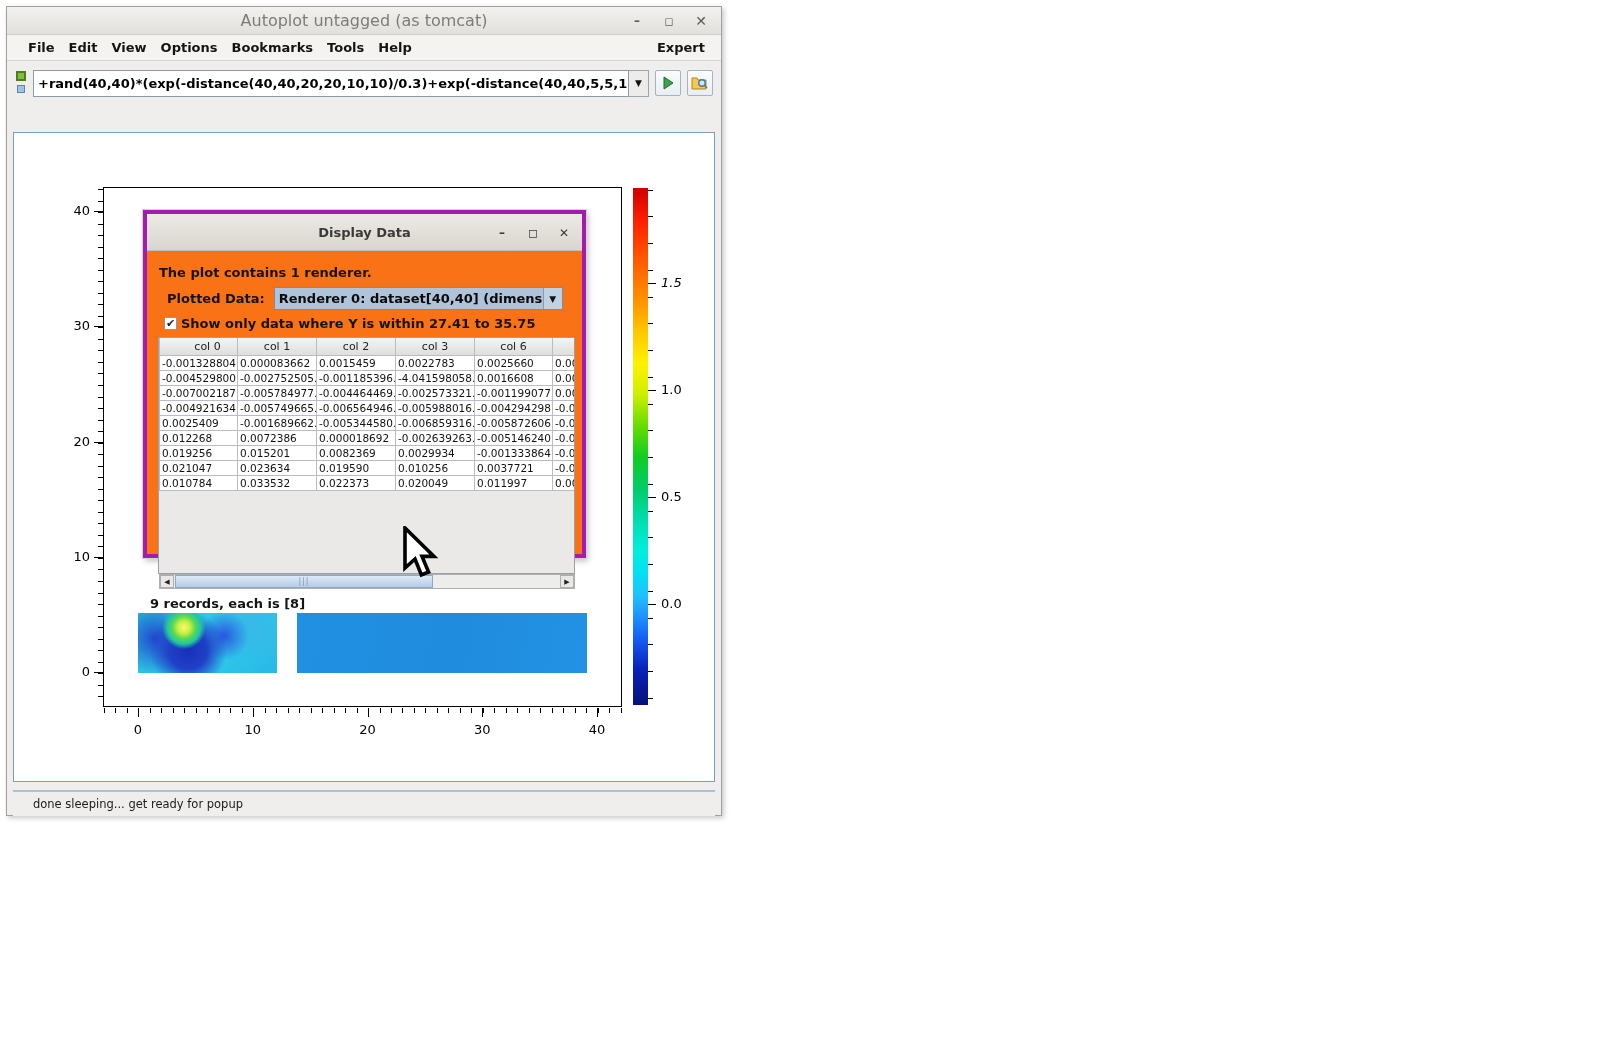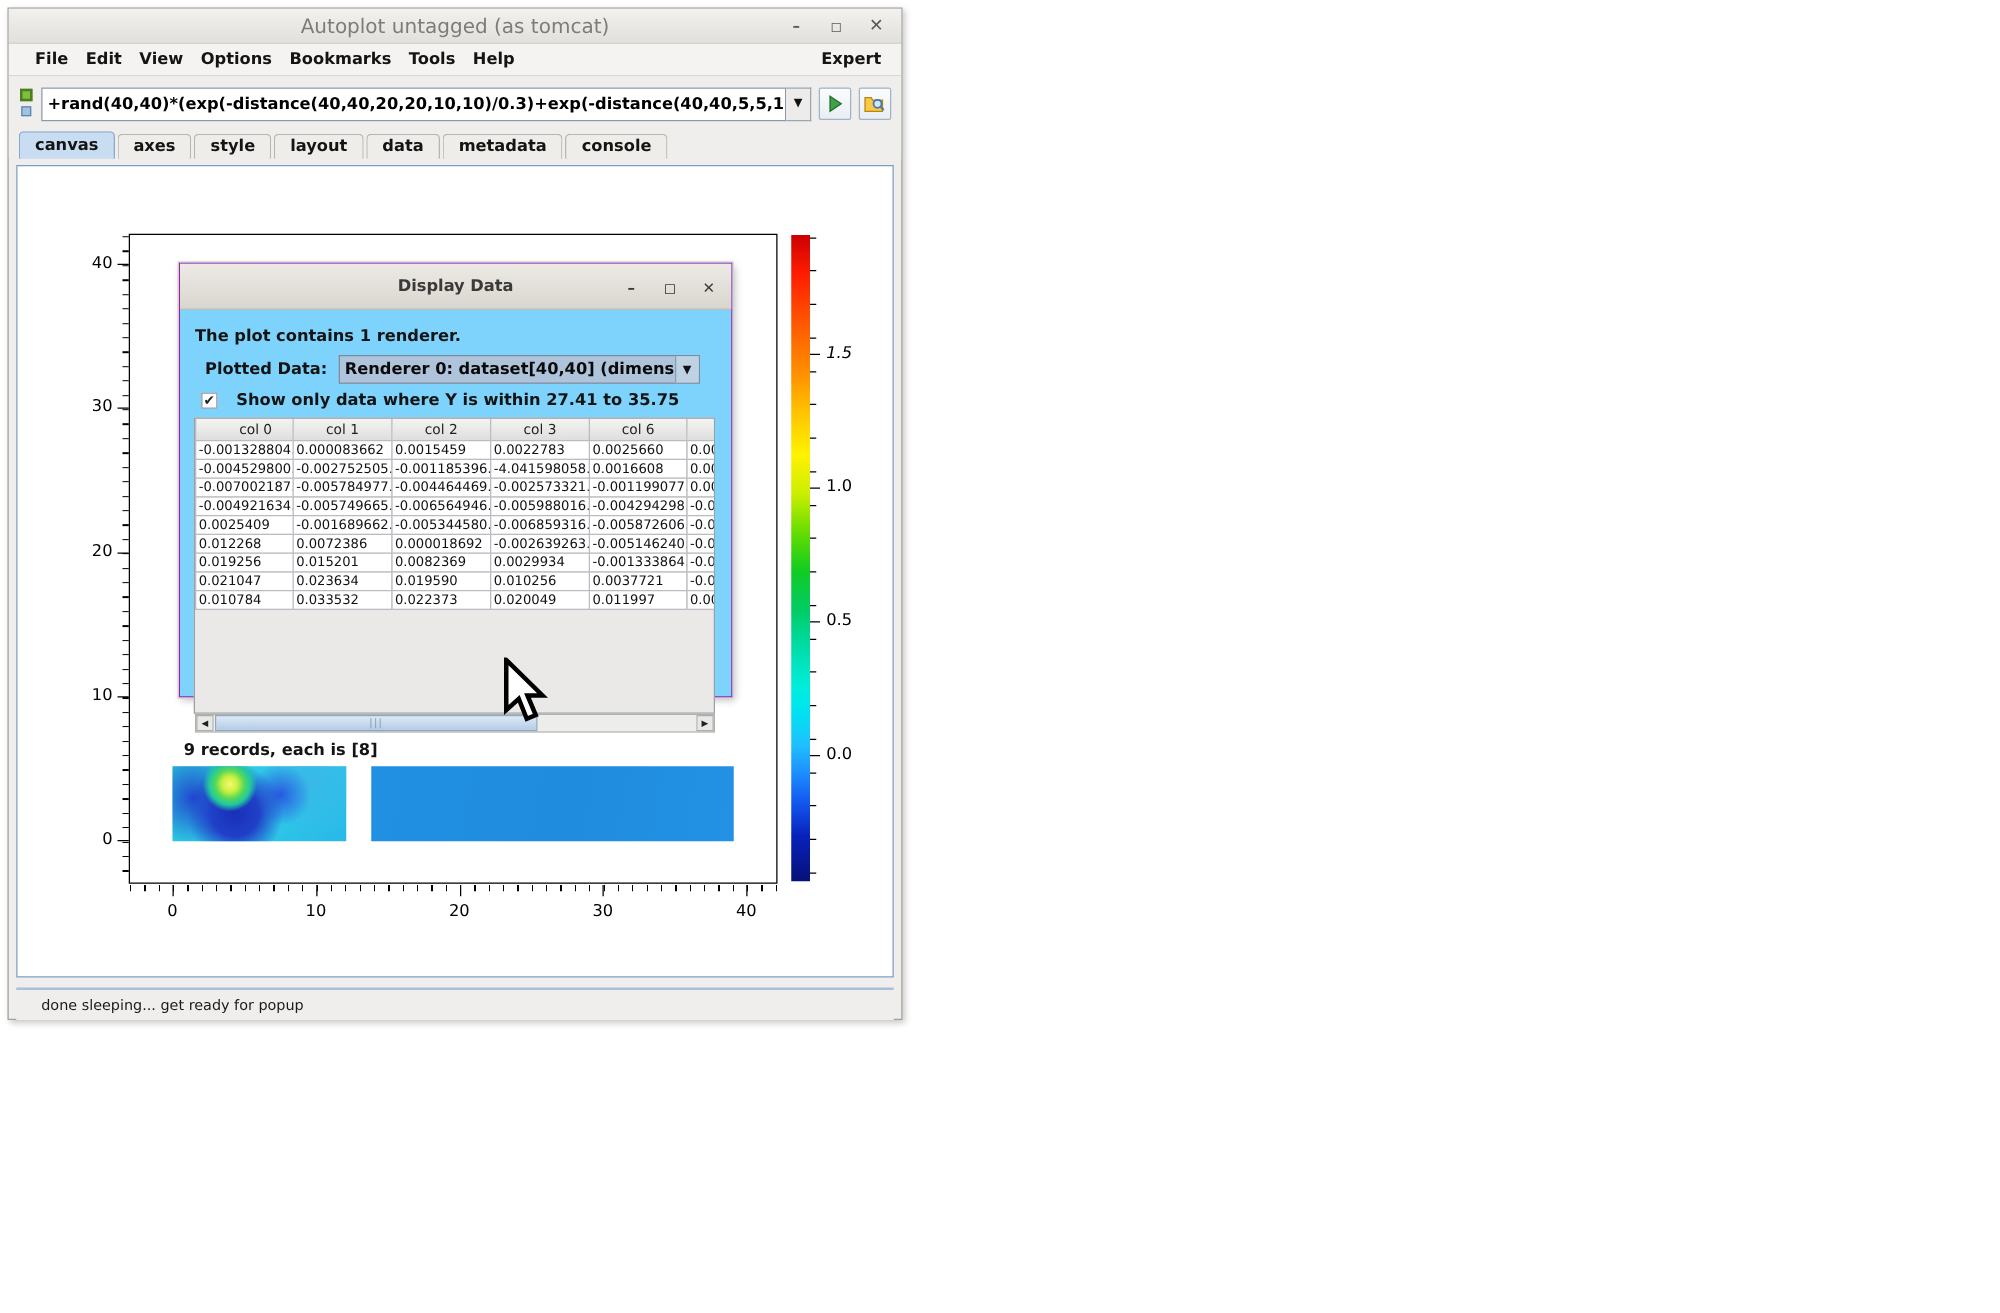--- a/index.html
+++ b/index.html
@@ -83,42 +83,42 @@
     background:linear-gradient(to bottom,
       #CC0000 0%, #FF1C00 6%, #FF5A00 14%, #FF9400 22%, #FFC800 28%, #FFF200 34%,
       #CCEE00 40%, #66DD00 46%, #11CC22 52%, #00CC66 58%, #00DDAA 64%, #00EEDD 70%,
       #00E2F2 74%, #20BFFF 79%, #1E90FF 83%, #1255EE 88%, #0822BB 93%, #061077 100%); }
   .cb-tick-minor { position:absolute; left:648px; width:5px; height:1px; background:#000; }
   .cb-tick-major { position:absolute; left:648px; width:8px; height:1px; background:#000; }
   .cb-label { position:absolute; left:661px; font-size:13px; color:#000; transform:translateY(-8px); }
 
   
   .dialog { position:absolute; left:143px; top:210px; width:443px; height:348px;
-    background:#7dd3fc; border:1px solid #a21caf; outline:1px solid #D6D4CE;
+    background:#f97316; border:4px solid #a21caf; outline:1px solid #D6D4CE;
     box-shadow:2px 3px 6px rgba(0,0,0,.25); }
   .dlg-titlebar { position:relative; height:37px;
     background:linear-gradient(#EDEAE5,#D9D6D0); border-bottom:1px solid #C2BFB8;
     display:flex; align-items:center; justify-content:center; }
   .dlg-title { font-size:13px; font-weight:bold; color:#3A3A38; }
   .dlg-controls { position:absolute; right:10px; top:0; height:37px; display:flex; gap:15px; align-items:center; }
   .dlg-btn { width:16px; height:16px; display:flex; align-items:center; justify-content:center;
     color:#3A3A38; font-size:12px; font-weight:bold; }
   .dlg-renderer-text { position:absolute; left:12px; top:51px; font-size:13px; font-weight:bold; color:#141414; }
   .dlg-plotted-row { position:absolute; left:20px; top:73px; display:flex; align-items:center; }
   .dlg-plotted-label { font-size:13px; font-weight:bold; color:#141414; margin-right:9px; }
   .dlg-combo { width:289px; height:23px; background:#AFC4DA; border:1px solid #7A8CA0;
     display:flex; align-items:center; }
   .dlg-combo-text { flex:1; font-size:13px; font-weight:bold; color:#0A0A0A; padding:0 4px;
     white-space:nowrap; overflow:hidden; }
   .dlg-combo-arrow { width:19px; height:21px; background:#BFD2E4; border-left:1px solid #8A9CB0;
     display:flex; align-items:center; justify-content:center; font-size:9px; color:#111; }
   .dlg-check-row { position:absolute; left:17px; top:102px; display:flex; align-items:center; }
   .checkbox { width:13px; height:13px; background:#fff; border:1px solid #8898A8;
     display:flex; align-items:center; justify-content:center; font-size:11px; color:#222; line-height:11px; }
-  .dlg-check-label { font-size:13px; font-weight:bold; color:#141414; margin-left:15px; }
+  .dlg-check-label { font-size:13px; font-weight:bold; color:#141414; margin-left:4px; }
 
   .dlg-tablewrap { position:absolute; left:11px; top:123px; width:417px; height:237px;
     background:#EAE9E7; border:1px solid #9AA0A8; overflow:hidden; }
   table.datatable { border-collapse:collapse; table-layout:fixed; width:440px; }
   table.datatable th { height:17px; background:linear-gradient(#F4F4F2,#DEDEDC);
     border:1px solid #B9BDC3; border-top:none; font-size:11px; font-weight:normal; color:#222;
     text-align:center; padding:0; overflow:hidden; white-space:nowrap; }
   table.datatable td { height:15px; background:#fff; border:1px solid #B9BDC3;
     font-size:10.5px; color:#111; padding:0 2px; overflow:hidden; white-space:nowrap; }
 
@@ -184,29 +184,20 @@
       </div>
       <div class="tool-btn">
         <svg width="18" height="16" viewBox="0 0 18 16">
           <path d="M1,4 L1,14 L15,14 L15,5 L7,5 L6,3 L1,3 Z" fill="#F6C84C" stroke="#B8860B" stroke-width="1"></path>
           <circle cx="11" cy="8" r="3.2" fill="#CFE6F5" stroke="#4477AA" stroke-width="1.4"></circle>
           <line x1="13.3" y1="10.3" x2="16" y2="13" stroke="#4477AA" stroke-width="1.6"></line>
         </svg>
       </div>
     </div>
 
-    <div class="tabrow" id="tabrow">
-        <div class="tab selected">canvas</div>
-        <div class="tab">axes</div>
-        <div class="tab">style</div>
-        <div class="tab">layout</div>
-        <div class="tab">data</div>
-        <div class="tab">metadata</div>
-        <div class="tab">console</div>
-      </div>
 
     <div class="canvas-panel"></div>
 
     <div class="statusbar">
       <span class="status-text">done sleeping... get ready for popup</span>
     </div>
   </div>
 
   <div class="plot-box"></div>
   <div class="hm-strip hm-left"></div>

